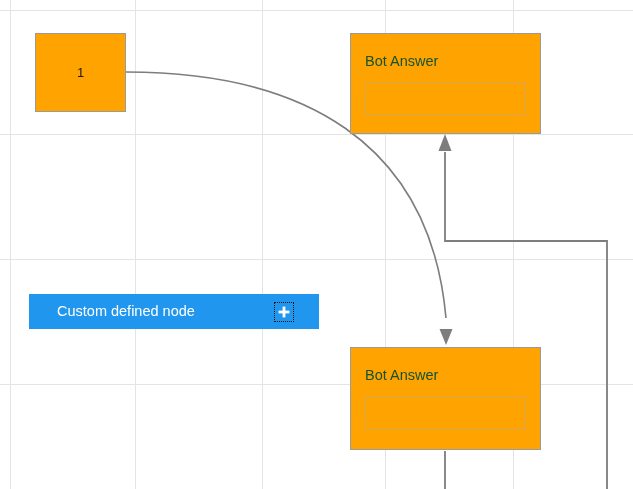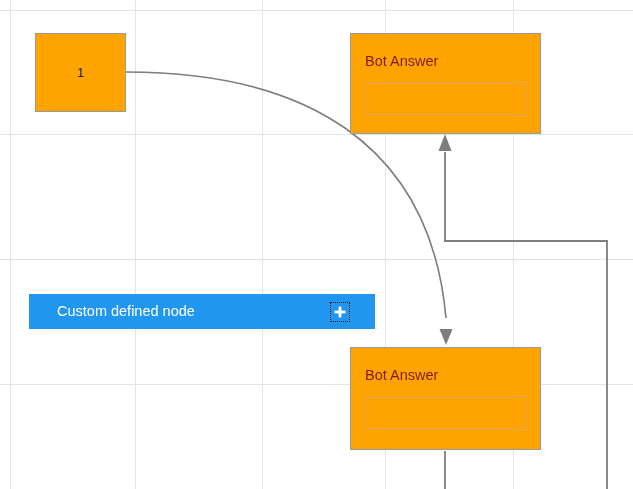--- a/index.html
+++ b/index.html
@@ -58,39 +58,39 @@
   .node-square-label {
     font-size: 13px;
     color: #1a1a1a;
     line-height: 1;
   }
   .node-title {
     position: absolute;
     left: 14px;
     top: 20px;
     font-size: 14.5px;
-    color: #7f1d1d;
+    color: #14532d;
     line-height: 1;
     white-space: nowrap;
   }
   .node-body-box {
     position: absolute;
     left: 14px;
     right: 14px;
     top: 48px;
     height: 34px;
     box-sizing: border-box;
     border: 1px solid #d8a94e;
   }
   
   #custom-node {
     position: absolute;
     left: 29px;
     top: 294px;
-    width: 346px;
+    width: 290px;
     height: 35px;
     background: #2196ef;
     box-sizing: border-box;
     display: flex;
     align-items: center;
   }
   #custom-node-label {
     font-size: 14.5px;
     color: #ffffff;
     margin-left: 28px;

